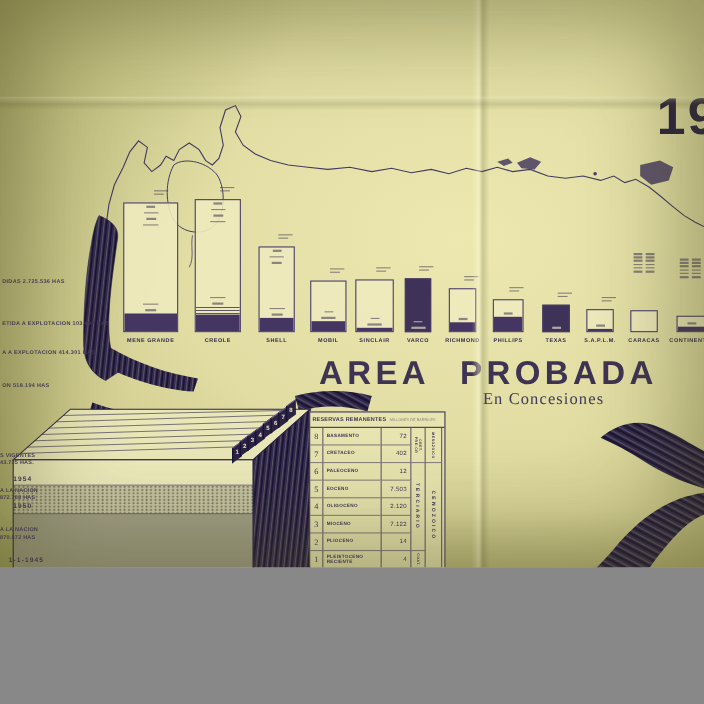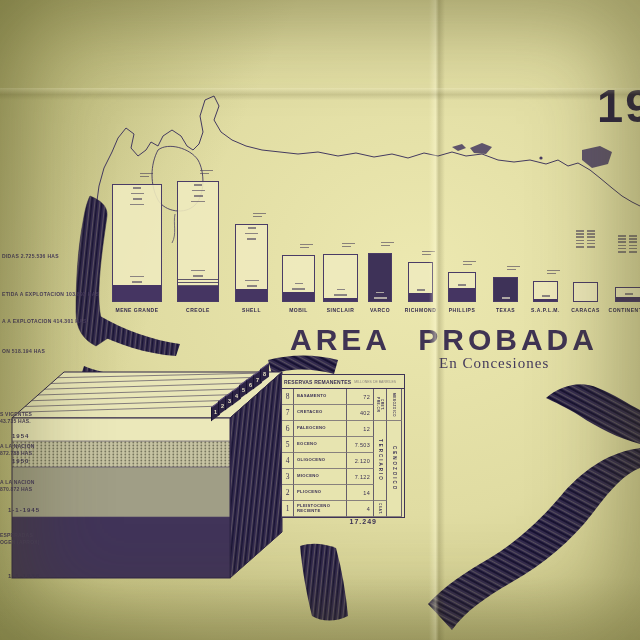--- a/index.html
+++ b/index.html
@@ -1,17 +1,17 @@
 <!DOCTYPE html>
 <html><head>
 <meta charset="utf-8">
 <style>
   html,body{margin:0;padding:0;background:#888;}
   #poster{
-    position:relative;width:640px;height:640px;overflow:hidden;
+    position:relative;width:640px;height:516px;overflow:hidden;
     font-family:"Liberation Sans",sans-serif;
     background:
       linear-gradient(115deg, rgba(110,112,52,.32), rgba(0,0,0,0) 32%),
       linear-gradient(0deg, rgba(100,100,45,.18), rgba(0,0,0,0) 10%),
       radial-gradient(90% 80% at 65% 42%, #ece8b0 0%, #e0dca2 48%, #cdc98a 80%, #b2b271 100%);
   }
   #poster *{box-sizing:border-box;}
   .lyr{position:absolute;left:0;top:0;}
   svg{display:block;}
   

